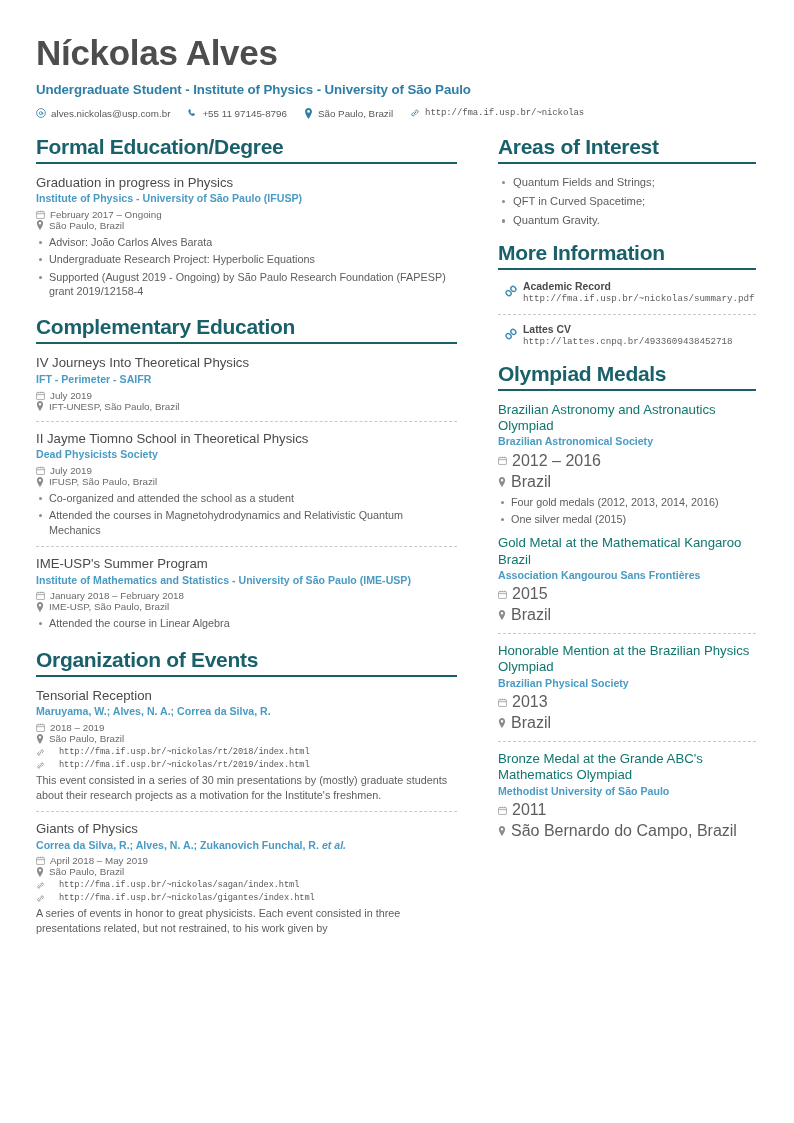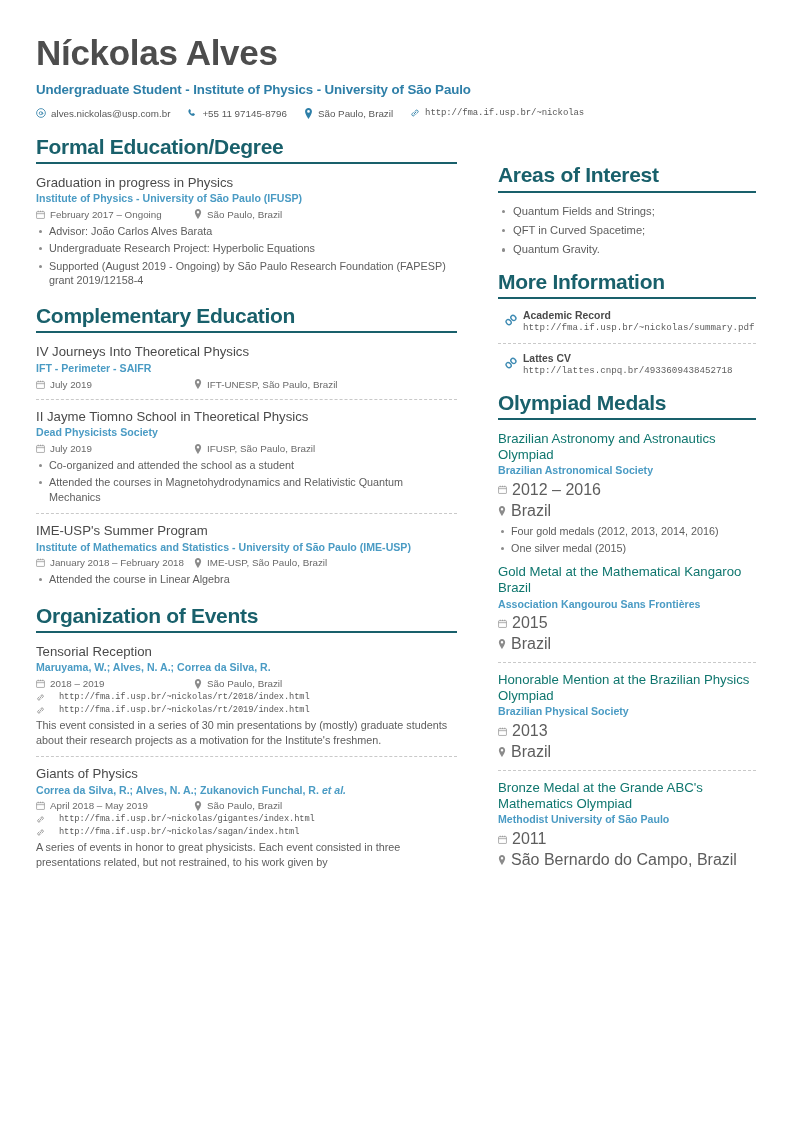--- a/index.html
+++ b/index.html
@@ -65,21 +65,20 @@
     font-size: 9px;
     color: #585858;
     letter-spacing: -0.1px;
   }
 
   
   .columns {
     display: flex;
     gap: 41px;
     margin-top: 16px;
-    align-items: flex-end;
   }
   .col-left  { width: 421px; flex: none; }
   .col-right { width: 258px; flex: none; }
 
   
   .section-title {
     font-size: 21px;
     font-weight: bold;
     color: #19606b;
     letter-spacing: -0.3px;
@@ -107,20 +106,21 @@
     margin-bottom: 3px;
   }
   .entry-org .etal { font-style: italic; }
 
   .meta-row {
     display: flex;
     align-items: flex-start;
     font-size: 9.8px;
     color: #6a6a6a;
     margin-bottom: 3px;
+    flex-direction: column;
   }
   .meta-date { width: 158px; flex: none; display: flex; align-items: center; gap: 5px; }
   .meta-loc  { display: flex; align-items: center; gap: 5px; }
   .meta-stack .meta-date { width: auto; margin-bottom: 3px; }
 
   .meta-ico { color: #8b8b8b; display: inline-flex; align-items: center; flex: none; }
 
   .link-row {
     display: flex;
     align-items: center;
@@ -476,33 +476,33 @@
           <div class="link-row">
             <span class="meta-ico">
               <svg width="9" height="9" viewBox="0 0 16 16">
                   <g fill="none" stroke="#8b8b8b" stroke-width="1.5" stroke-linecap="round">
                     <path d="M6.5 9.5l3-3"></path>
                     <path d="M5.2 7.3L3.8 8.7a2.2 2.2 0 103.1 3.1l1.4-1.4"></path>
                     <path d="M10.8 8.7l1.4-1.4a2.2 2.2 0 10-3.1-3.1L7.7 5.6"></path>
                   </g>
                 </svg>
             </span>
-            <span class="mono">http://fma.if.usp.br/~nickolas/gigantes/index.html</span>
+            <span class="mono">http://fma.if.usp.br/~nickolas/sagan/index.html</span>
           </div>
           <div class="link-row">
             <span class="meta-ico">
               <svg width="9" height="9" viewBox="0 0 16 16">
                   <g fill="none" stroke="#8b8b8b" stroke-width="1.5" stroke-linecap="round">
                     <path d="M6.5 9.5l3-3"></path>
                     <path d="M5.2 7.3L3.8 8.7a2.2 2.2 0 103.1 3.1l1.4-1.4"></path>
                     <path d="M10.8 8.7l1.4-1.4a2.2 2.2 0 10-3.1-3.1L7.7 5.6"></path>
                   </g>
                 </svg>
             </span>
-            <span class="mono">http://fma.if.usp.br/~nickolas/sagan/index.html</span>
+            <span class="mono">http://fma.if.usp.br/~nickolas/gigantes/index.html</span>
           </div>
           <div class="desc">A series of events in honor to great physicists. Each event consisted in three presentations related, but not restrained, to his work given by</div>
         </div>
       </div>
 
     </div>
 
     <div class="col-right">
 
       <div class="section tight">

